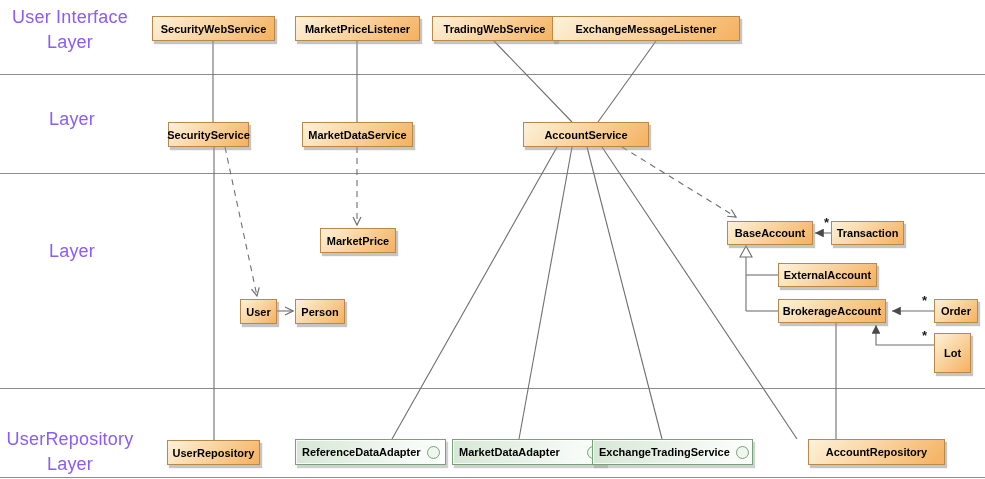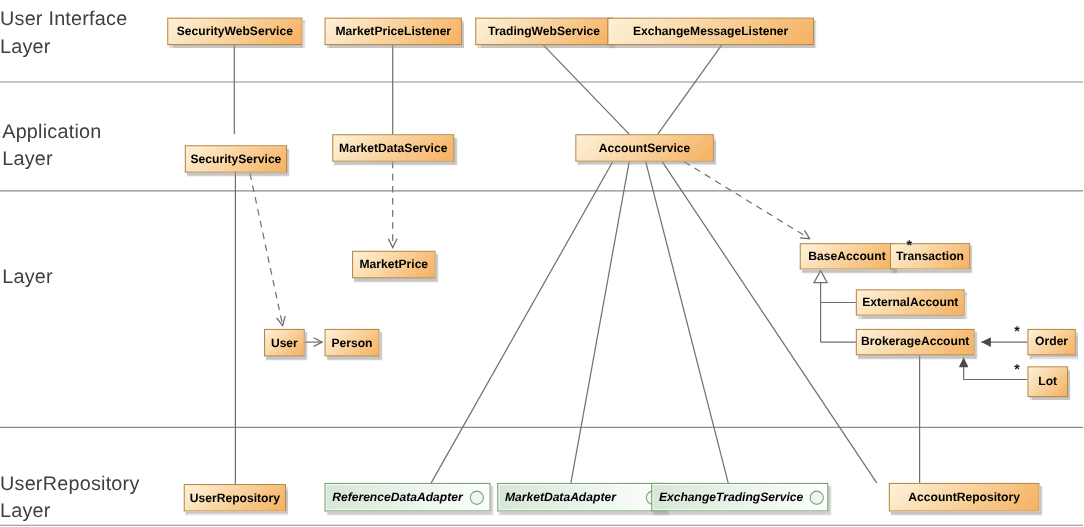--- a/index.html
+++ b/index.html
@@ -2,35 +2,34 @@
 <html><head>
 <meta charset="utf-8">
 <style>
   html,body{margin:0;padding:0;background:#ffffff;}
   .canvas{
     position:relative;width:985px;height:479px;background:#ffffff;overflow:hidden;
     font-family:"Liberation Sans", sans-serif;
   }
   #edges-svg{position:absolute;left:0;top:0;width:985px;height:479px;}
   .layer-label{
-    position:absolute;color:#404040;
+    position:absolute;text-align:center;color:#8b5cf6;
     font-size:18px;line-height:25px;letter-spacing:0.2px;
   }
   .node{
     position:absolute;box-sizing:border-box;display:flex;align-items:center;justify-content:center;
     font-size:11px;font-weight:bold;color:#000;white-space:nowrap;
     border:1px solid #bb8947;
     box-shadow:2px 3px 1px rgba(150,150,150,0.55);
   }
   .node.green{
     border:1px solid #76a376;
     justify-content:space-between;
     padding:0 5px 0 6px;
     box-shadow:2px 3px 1px rgba(150,150,150,0.45), inset 0 0 0 1px rgba(255,255,255,0.8);
-    font-style:italic;
   }
   .iface-circle{
     box-sizing:border-box;width:13px;height:13px;border-radius:50%;
     border:1.5px solid #76a376;background:#eef6ee;flex:0 0 auto;margin-left:6px;
   }
   .mult{
     position:absolute;font-size:13px;font-weight:bold;color:#1a1a1a;line-height:12px;
   }
 </style>
 </head>
@@ -71,21 +70,20 @@
       <polyline points="746,311 778,311" fill="none" stroke="#6f6f6f" stroke-width="1.1"></polyline>
       <polyline points="836,323 836,439" fill="none" stroke="#6f6f6f" stroke-width="1.1"></polyline>
       <polygon points="746,246 740,257 752,257" fill="#ffffff" stroke="#6f6f6f" stroke-width="1.1"></polygon>
     </svg>
   <div id="labels-layer">
       <div class="layer-label" style="left: 0px; top: 5px; width: 140px;">
         <div>User Interface</div>
         <div>Layer</div>
       </div>
       <div class="layer-label" style="left: 2px; top: 107px; width: 140px;">
-        <div>Application</div>
         <div>Layer</div>
       </div>
       <div class="layer-label" style="left: 2px; top: 239px; width: 140px;">
         <div>Layer</div>
       </div>
       <div class="layer-label" style="left: 0px; top: 427px; width: 140px;">
         <div>UserRepository</div>
         <div>Layer</div>
       </div>
     </div>
@@ -95,54 +93,54 @@
       </div>
       <div class="node" style="left: 295px; top: 16px; width: 125px; height: 25px; background: linear-gradient(135deg, rgb(253, 242, 217), rgb(245, 177, 96)); border-color: rgb(187, 137, 71);">
         <span>MarketPriceListener</span>
       </div>
       <div class="node" style="left: 432px; top: 16px; width: 125px; height: 25px; background: linear-gradient(135deg, rgb(253, 242, 217), rgb(245, 177, 96)); border-color: rgb(187, 137, 71);">
         <span>TradingWebService</span>
       </div>
       <div class="node" style="left: 552px; top: 16px; width: 188px; height: 25px; background: linear-gradient(135deg, rgb(253, 242, 217), rgb(245, 177, 96)); border-color: rgb(187, 137, 71);">
         <span>ExchangeMessageListener</span>
       </div>
-      <div class="node" style="left: 168px; top: 132px; width: 93px; height: 25px; background: linear-gradient(135deg, rgb(253, 242, 217), rgb(245, 177, 96)); border-color: rgb(187, 137, 71);">
+      <div class="node" style="left: 168px; top: 122px; width: 81px; height: 25px; background: linear-gradient(135deg, rgb(253, 242, 217), rgb(245, 177, 96)); border-color: rgb(187, 137, 71);">
         <span>SecurityService</span>
       </div>
       <div class="node" style="left: 302px; top: 122px; width: 111px; height: 25px; background: linear-gradient(135deg, rgb(253, 242, 217), rgb(245, 177, 96)); border-color: rgb(187, 137, 71);">
         <span>MarketDataService</span>
       </div>
       <div class="node" style="left: 523px; top: 122px; width: 126px; height: 25px; background: linear-gradient(135deg, rgb(253, 242, 217), rgb(245, 177, 96)); border-color: rgb(187, 137, 71);">
         <span>AccountService</span>
       </div>
       <div class="node" style="left: 320px; top: 228px; width: 76px; height: 25px; background: linear-gradient(135deg, rgb(253, 242, 217), rgb(245, 177, 96)); border-color: rgb(187, 137, 71);">
         <span>MarketPrice</span>
       </div>
       <div class="node" style="left: 240px; top: 299px; width: 37px; height: 25px; background: linear-gradient(135deg, rgb(253, 242, 217), rgb(245, 177, 96)); border-color: rgb(187, 137, 71);">
         <span>User</span>
       </div>
       <div class="node" style="left: 295px; top: 299px; width: 50px; height: 25px; background: linear-gradient(135deg, rgb(253, 242, 217), rgb(245, 177, 96)); border-color: rgb(187, 137, 71);">
         <span>Person</span>
       </div>
       <div class="node" style="left: 727px; top: 221px; width: 86px; height: 24px; background: linear-gradient(135deg, rgb(253, 242, 217), rgb(245, 177, 96)); border-color: rgb(187, 137, 71);">
         <span>BaseAccount</span>
       </div>
-      <div class="node" style="left: 809px; top: 221px; width: 73px; height: 24px; background: linear-gradient(135deg, rgb(253, 242, 217), rgb(245, 177, 96)); border-color: rgb(187, 137, 71);">
+      <div class="node" style="left: 831px; top: 221px; width: 73px; height: 24px; background: linear-gradient(135deg, rgb(253, 242, 217), rgb(245, 177, 96)); border-color: rgb(187, 137, 71);">
         <span>Transaction</span>
       </div>
       <div class="node" style="left: 778px; top: 263px; width: 99px; height: 24px; background: linear-gradient(135deg, rgb(253, 242, 217), rgb(245, 177, 96)); border-color: rgb(187, 137, 71);">
         <span>ExternalAccount</span>
       </div>
       <div class="node" style="left: 778px; top: 299px; width: 108px; height: 24px; background: linear-gradient(135deg, rgb(253, 242, 217), rgb(245, 177, 96)); border-color: rgb(187, 137, 71);">
         <span>BrokerageAccount</span>
       </div>
       <div class="node" style="left: 934px; top: 299px; width: 44px; height: 24px; background: linear-gradient(135deg, rgb(253, 242, 217), rgb(245, 177, 96)); border-color: rgb(187, 137, 71);">
         <span>Order</span>
       </div>
-      <div class="node" style="left: 934px; top: 333px; width: 37px; height: 28px; background: linear-gradient(135deg, rgb(253, 242, 217), rgb(245, 177, 96)); border-color: rgb(187, 137, 71);">
+      <div class="node" style="left: 934px; top: 333px; width: 37px; height: 40px; background: linear-gradient(135deg, rgb(253, 242, 217), rgb(245, 177, 96)); border-color: rgb(187, 137, 71);">
         <span>Lot</span>
       </div>
       <div class="node" style="left: 167px; top: 440px; width: 93px; height: 25px; background: linear-gradient(135deg, rgb(253, 242, 217), rgb(245, 177, 96)); border-color: rgb(187, 137, 71);">
         <span>UserRepository</span>
       </div>
       <div class="node green" style="left: 295px; top: 439px; width: 151px; height: 26px; background: linear-gradient(to right, rgb(215, 231, 215), rgb(253, 255, 253)); border-color: rgb(118, 163, 118);">
         <span>ReferenceDataAdapter</span>
         <span class="iface-circle" style="border-color: rgb(118, 163, 118);"></span>
       </div>
       <div class="node green" style="left: 452px; top: 439px; width: 154px; height: 26px; background: linear-gradient(to right, rgb(215, 231, 215), rgb(253, 255, 253)); border-color: rgb(118, 163, 118);">

